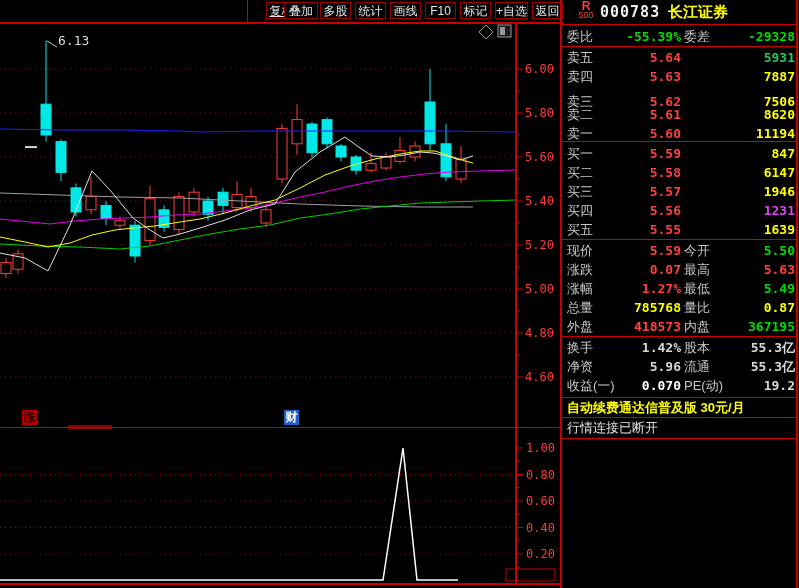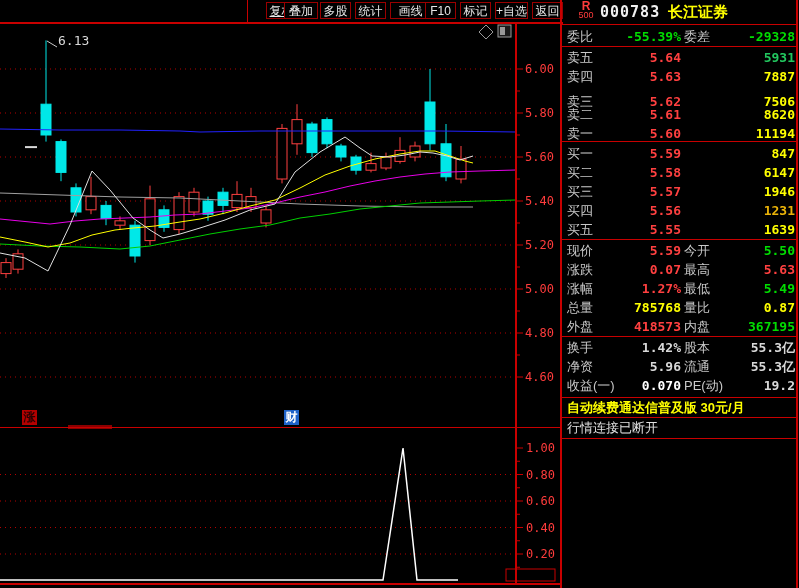--- a/index.html
+++ b/index.html
@@ -44,21 +44,21 @@
 <body>
 
 <div class="screen">
 
   <div class="topbar">
     <div id="toolbar-buttons">
         <div class="tbtn" style="left: 266px; width: 31px; text-decoration: underline;">复权</div>
         <div class="tbtn" style="left: 284px; width: 34px;">叠加</div>
         <div class="tbtn" style="left: 320px; width: 31px;">多股</div>
         <div class="tbtn" style="left: 355px; width: 31px;">统计</div>
-        <div class="tbtn" style="left: 390px; width: 41px; font-family: Liberation Serif, serif;">画线</div>
+        <div class="tbtn" style="left: 390px; width: 31px; font-family: Liberation Serif, serif;">画线</div>
         <div class="tbtn" style="left: 425px; width: 31px;">F10</div>
         <div class="tbtn" style="left: 460px; width: 31px;">标记</div>
         <div class="tbtn" style="left: 495px; width: 33px;">+自选</div>
         <div class="tbtn" style="left: 532px; width: 31px;">返回</div>
       </div>
   </div>
 
   <svg id="main-svg" width="560" height="405">
       <line x1="0" y1="47" x2="516" y2="47" stroke="#b40000" stroke-dasharray="1 4"></line>
       <line x1="0" y1="91.00000000000004" x2="516" y2="91.00000000000004" stroke="#b40000" stroke-dasharray="1 4"></line>
@@ -273,21 +273,21 @@
           <span class="pv2" style="color: rgb(255, 255, 0);">6147</span>
         </div>
         <div class="prow" style="top: 182px;">
           <span class="plab">买三</span>
           <span class="pv1" style="color: rgb(255, 64, 64);">5.57</span>
           <span class="pv2" style="color: rgb(255, 255, 0);">1946</span>
         </div>
         <div class="prow" style="top: 201px;">
           <span class="plab">买四</span>
           <span class="pv1" style="color: rgb(255, 64, 64);">5.56</span>
-          <span class="pv2" style="color: #eab308;">1231</span>
+          <span class="pv2" style="color: #d946ef;">1231</span>
         </div>
         <div class="prow" style="top: 220px;">
           <span class="plab">买五</span>
           <span class="pv1" style="color: rgb(255, 64, 64);">5.55</span>
           <span class="pv2" style="color: rgb(255, 255, 0);">1639</span>
         </div>
         <div class="prow" style="top: 241px;">
           <span class="plab">现价</span>
           <span class="pv1" style="color: rgb(255, 64, 64);">5.59</span>
           <span class="plab2">今开</span>

